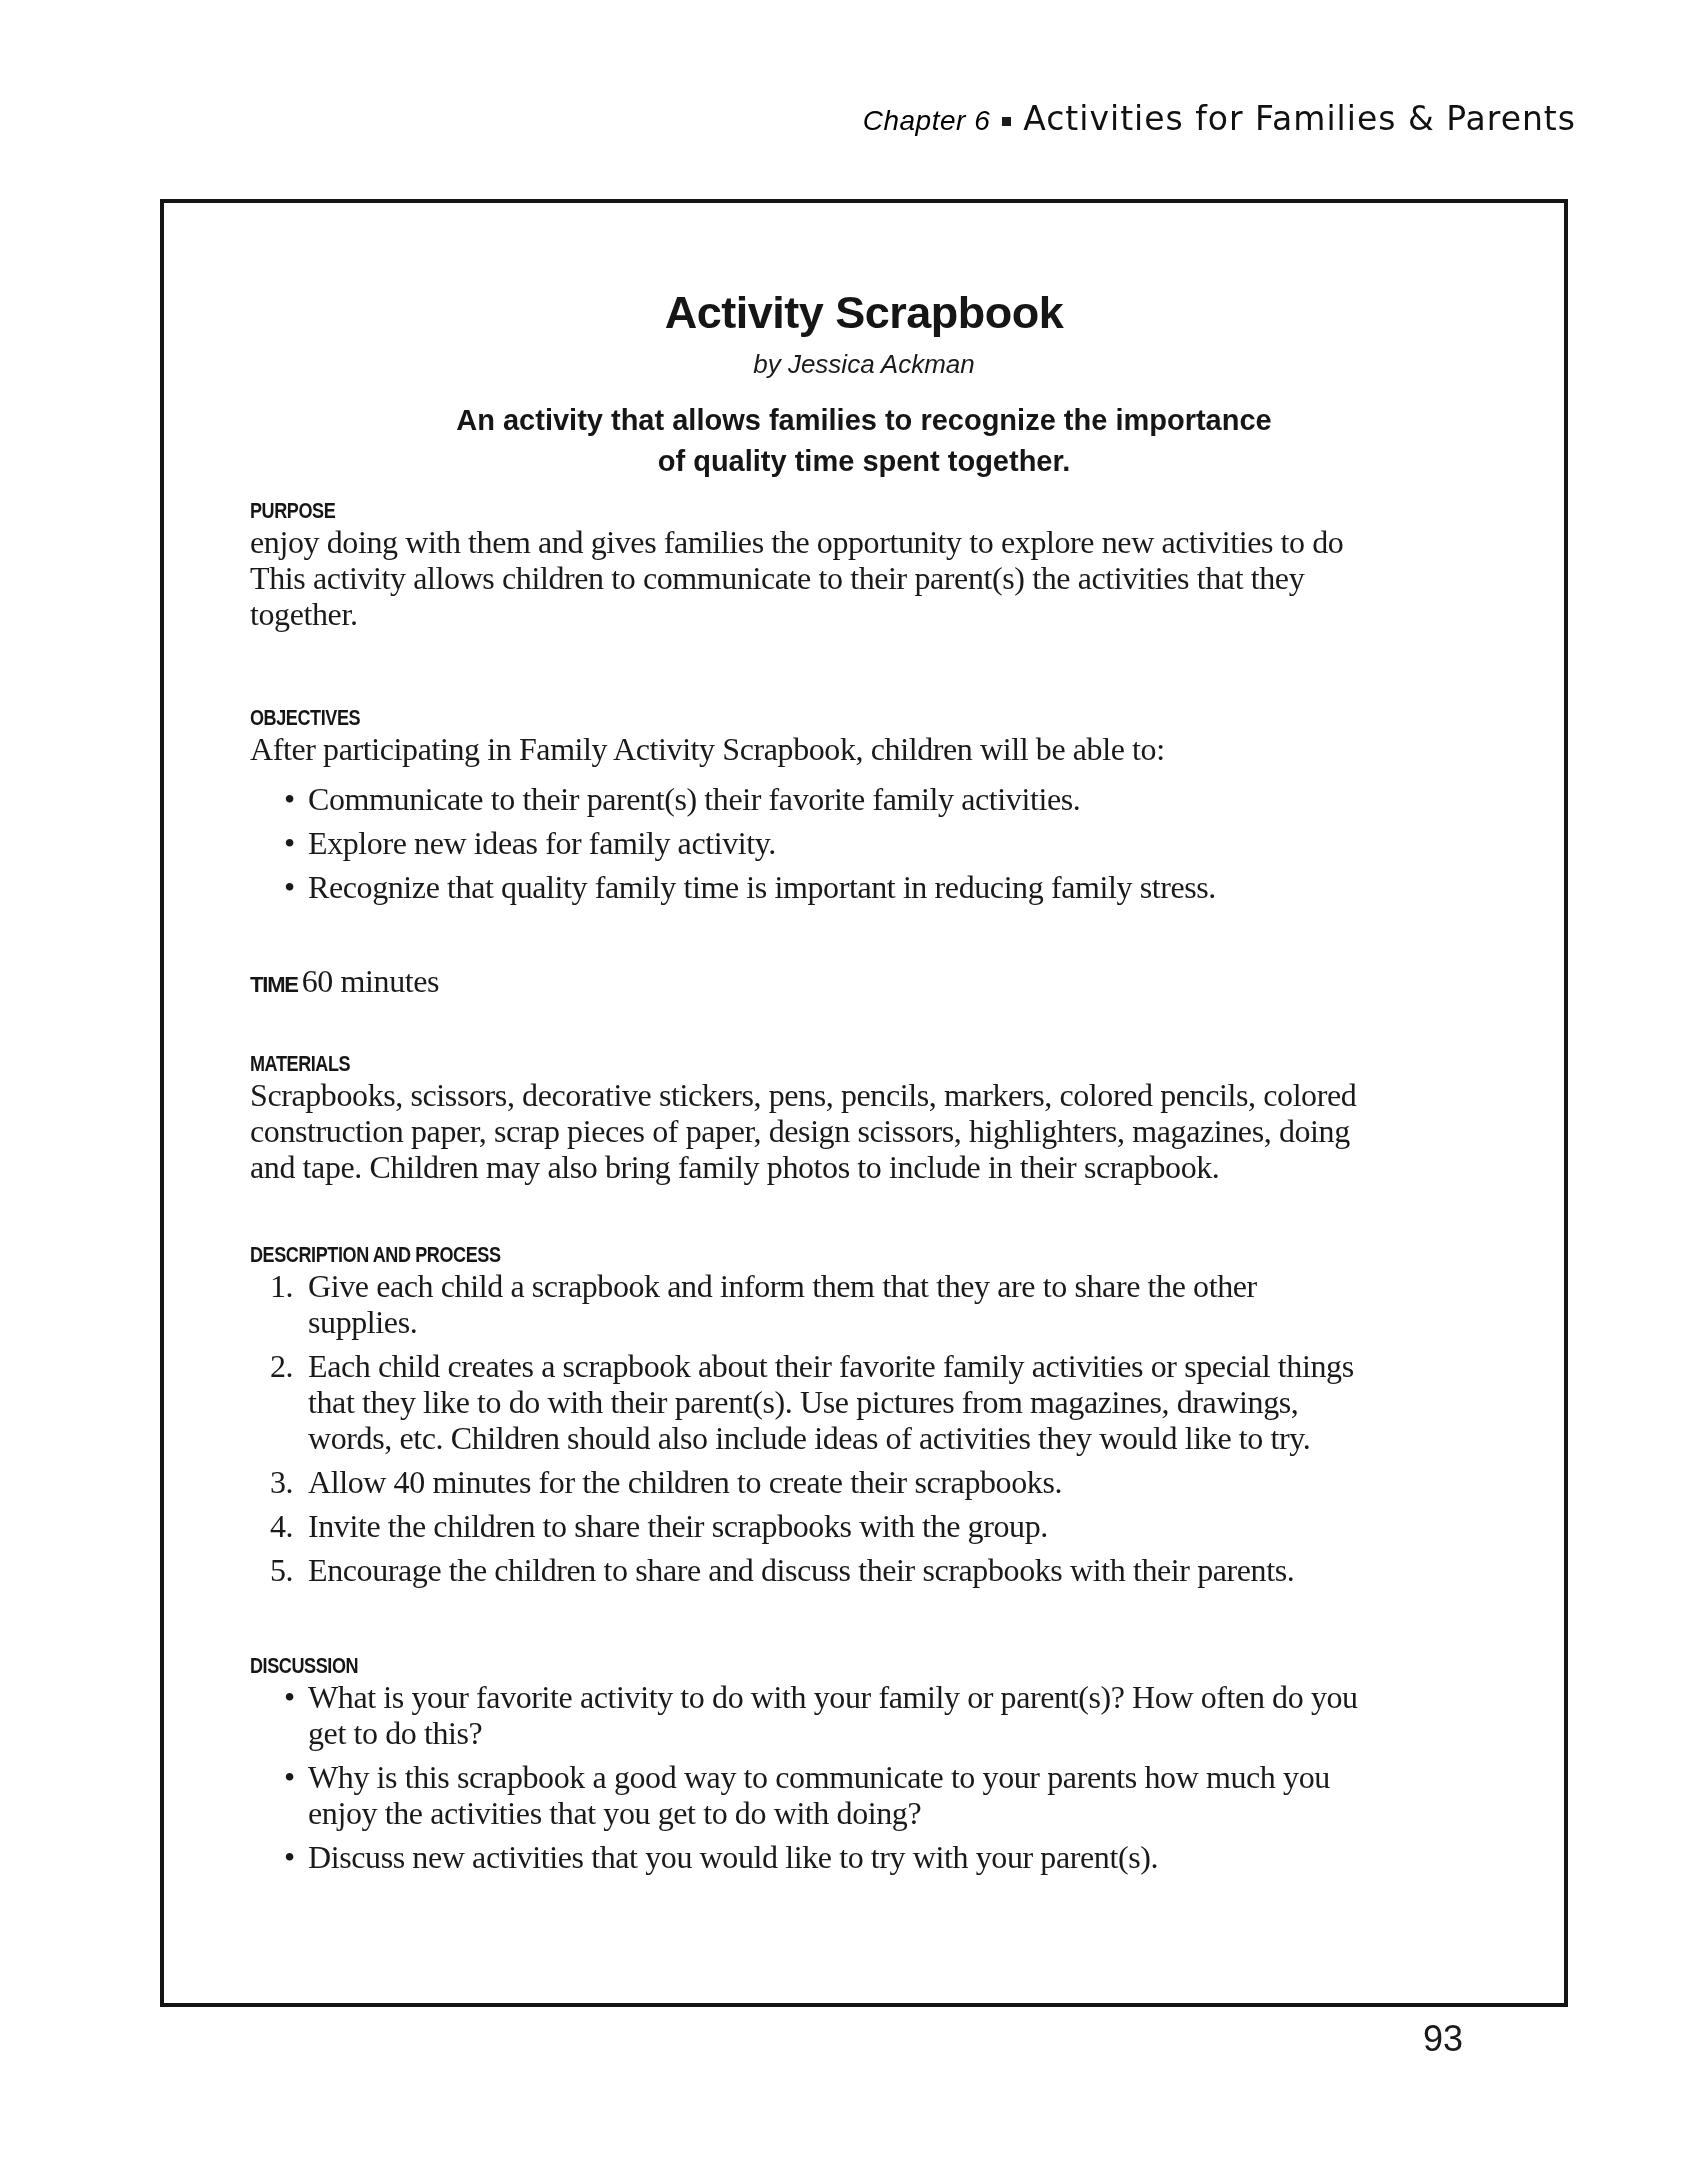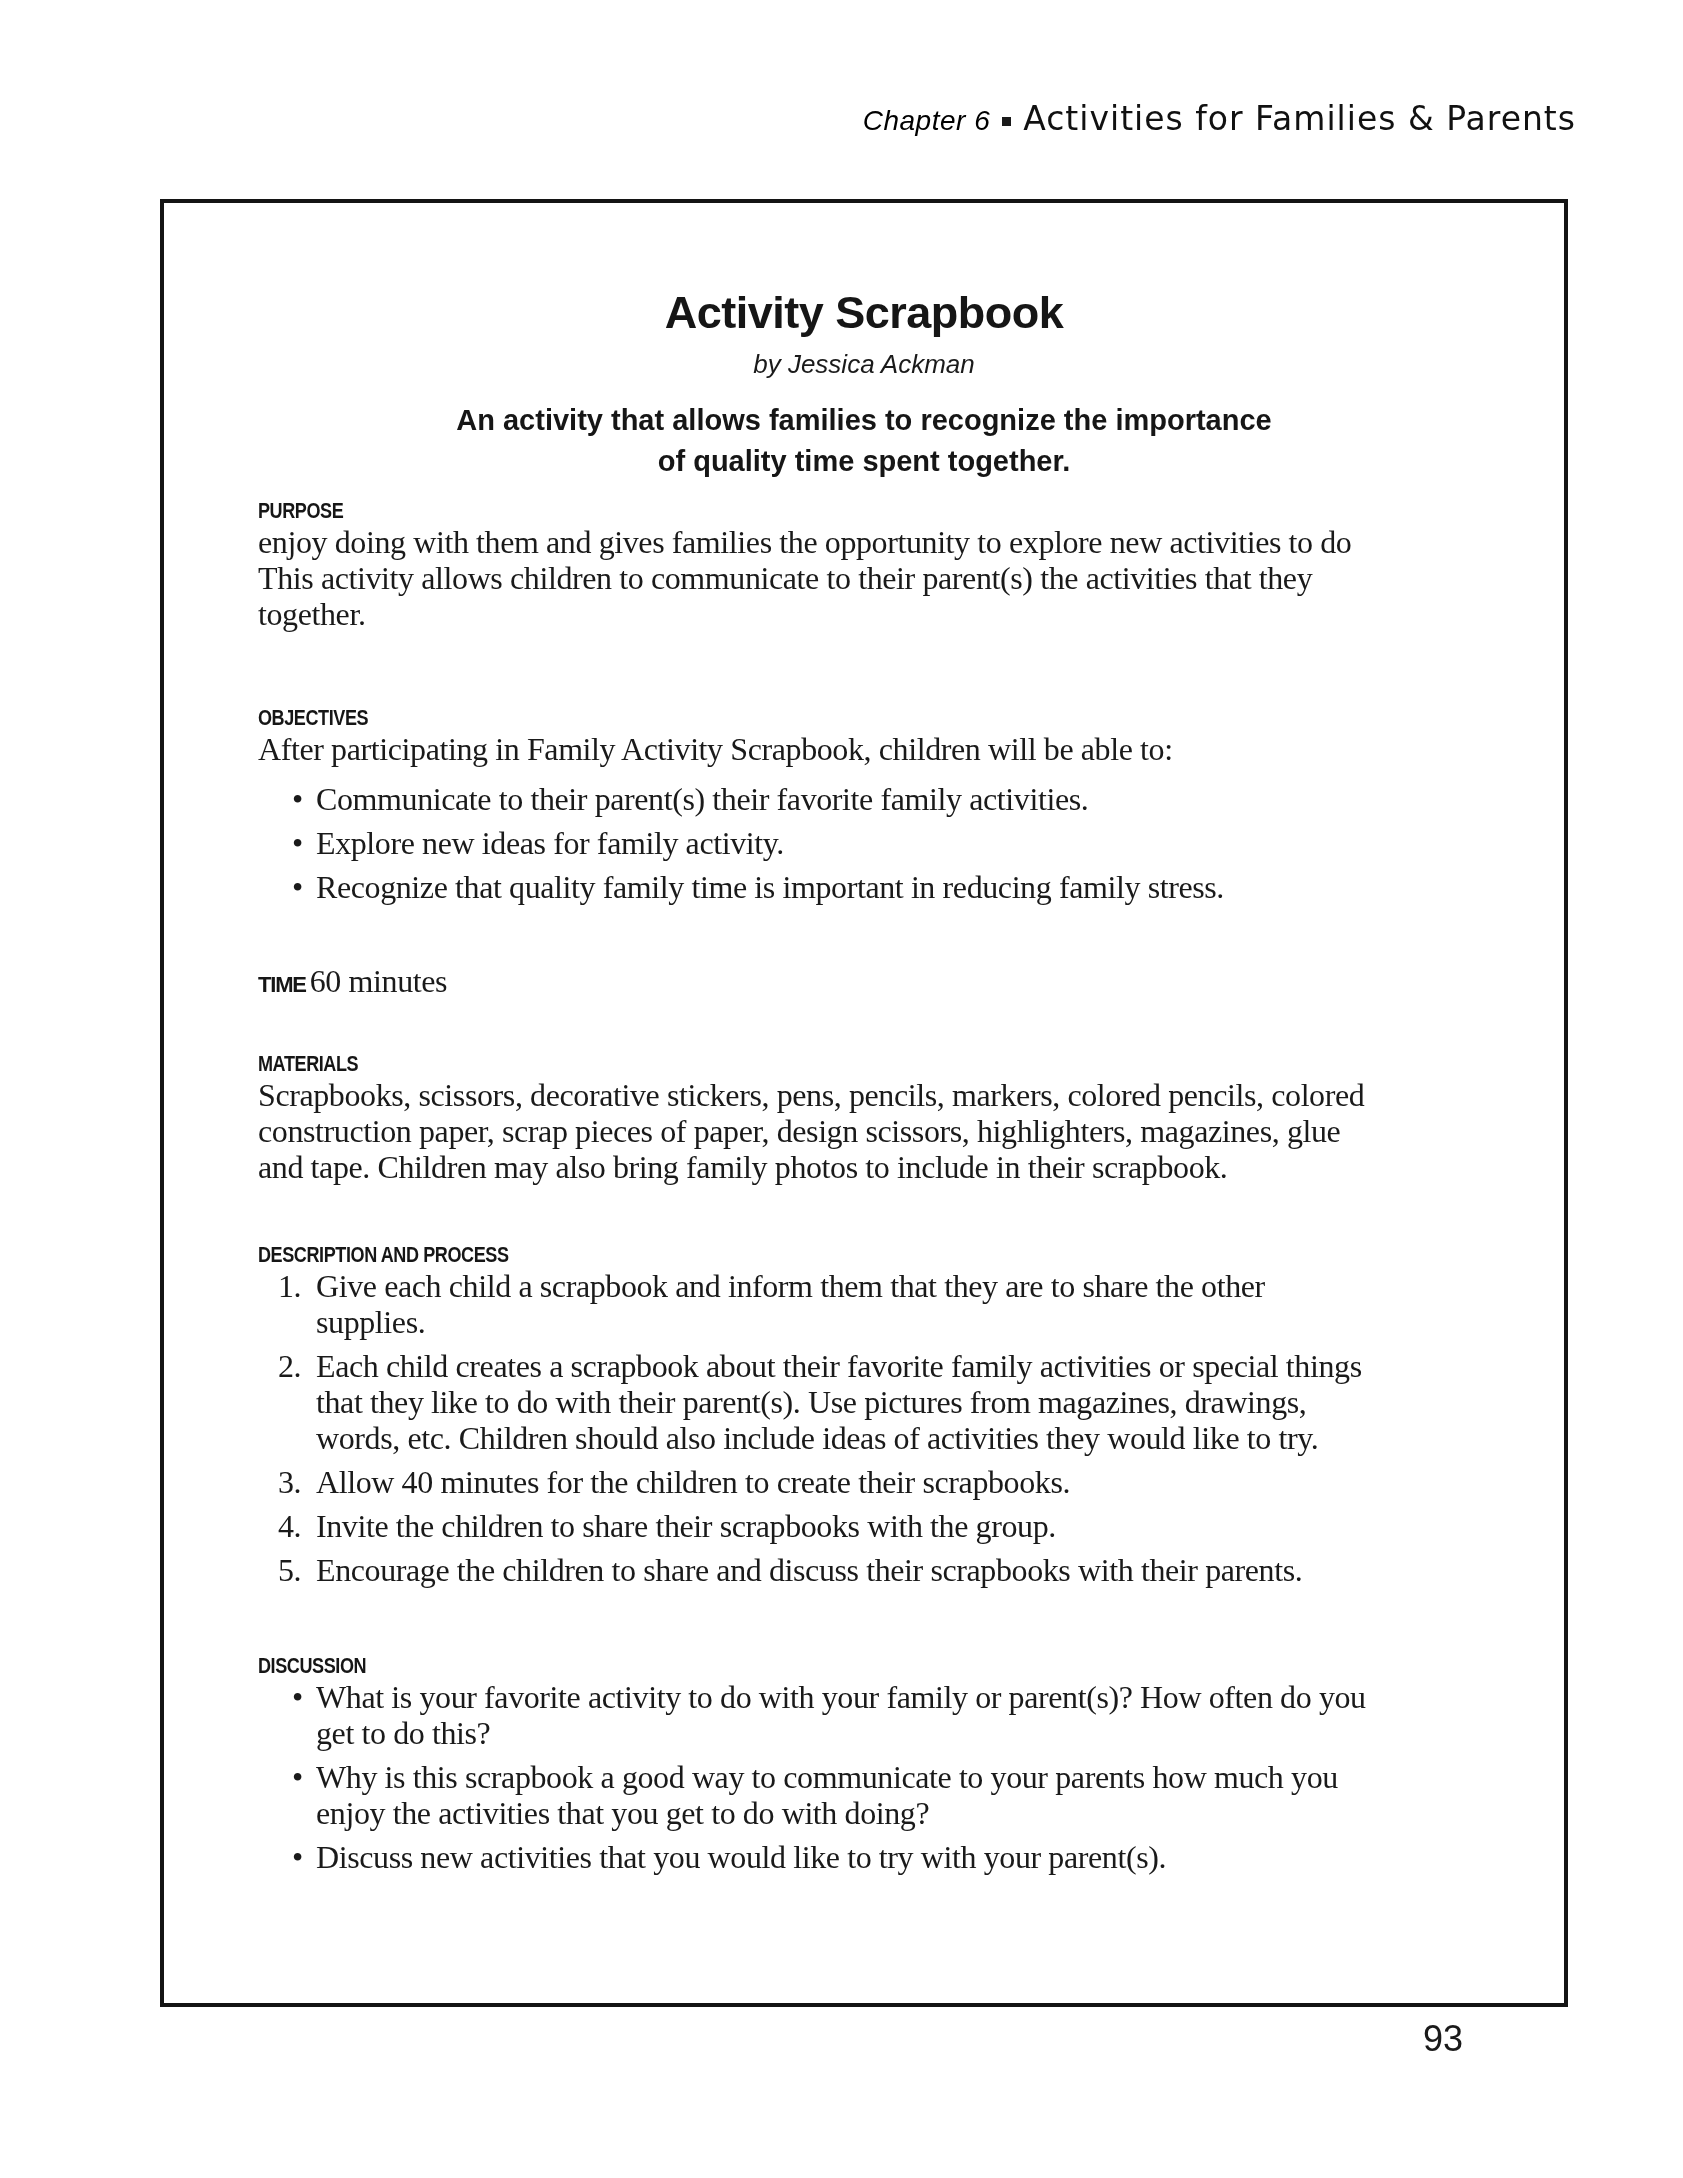--- a/index.html
+++ b/index.html
@@ -31,21 +31,21 @@
   }
   .byline {
     font-family: "Liberation Sans", sans-serif; font-style: italic;
     font-size: 26px; margin-top: 14px; color: #1a1a1a;
   }
   .tagline {
     font-family: "Liberation Sans", sans-serif; font-weight: bold;
     font-size: 29px; line-height: 41px; margin-top: 20px; color: #161616;
   }
   .content { position: absolute; left: 86px; right: 89px; top: 0; }
-  .section { position: absolute; left: 8px; right: 0; }
+  .section { position: absolute; left: 0; right: 0; }
   .sec-head {
     font-family: "Liberation Sans", sans-serif; font-weight: bold;
     font-size: 22px; letter-spacing: -0.5px; transform: scaleX(0.82);
     transform-origin: left; display: inline-block; color: #161616;
     line-height: 26px;
   }
   .body-text {
     font-family: "Liberation Serif", serif; font-size: 32px; line-height: 36px;
     color: #1a1a1a; letter-spacing: -0.4px;
   }
@@ -104,21 +104,21 @@
     </div>
 
     <div class="section" style="top:760px;">
       <span class="sec-head" style="transform:none; font-size:22px; letter-spacing:-1.2px;">TIME</span><span class="body-text" style="margin-left:4px;">60 minutes</span>
     </div>
 
     <div class="section" style="top:848px;">
       <div class="sec-head">MATERIALS</div>
       <div class="body-text">
         <div>Scrapbooks, scissors, decorative stickers, pens, pencils, markers, colored pencils, colored</div>
-        <div>construction paper, scrap pieces of paper, design scissors, highlighters, magazines, glue</div>
+        <div>construction paper, scrap pieces of paper, design scissors, highlighters, magazines, doing</div>
         <div>and tape. Children may also bring family photos to include in their scrapbook.</div>
       </div>
     </div>
 
     <div class="section" style="top:1039px;">
       <div class="sec-head">DESCRIPTION AND PROCESS</div>
       <ol class="steps">
         <li style="margin-bottom:8px;">
           <span class="num">1.</span>
           <div>Give each child a scrapbook and inform them that they are to share the other</div>

